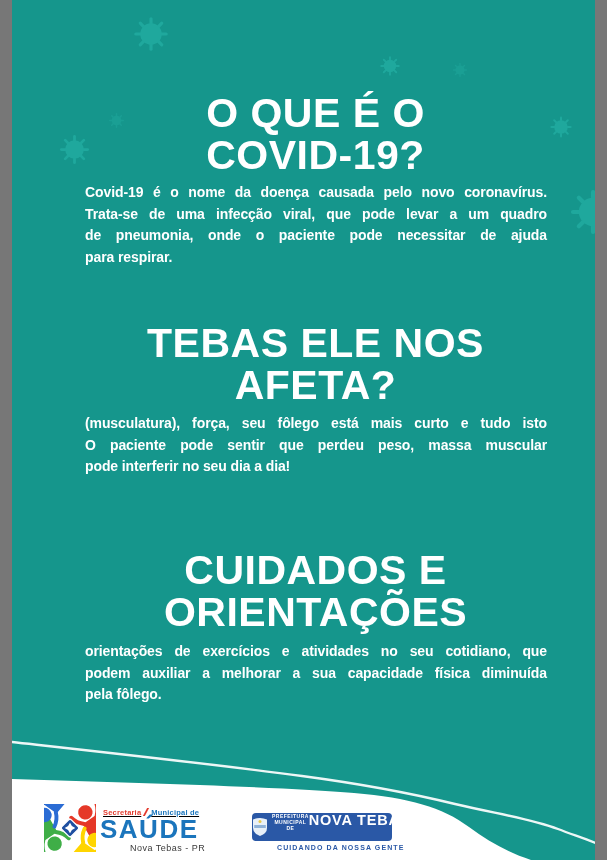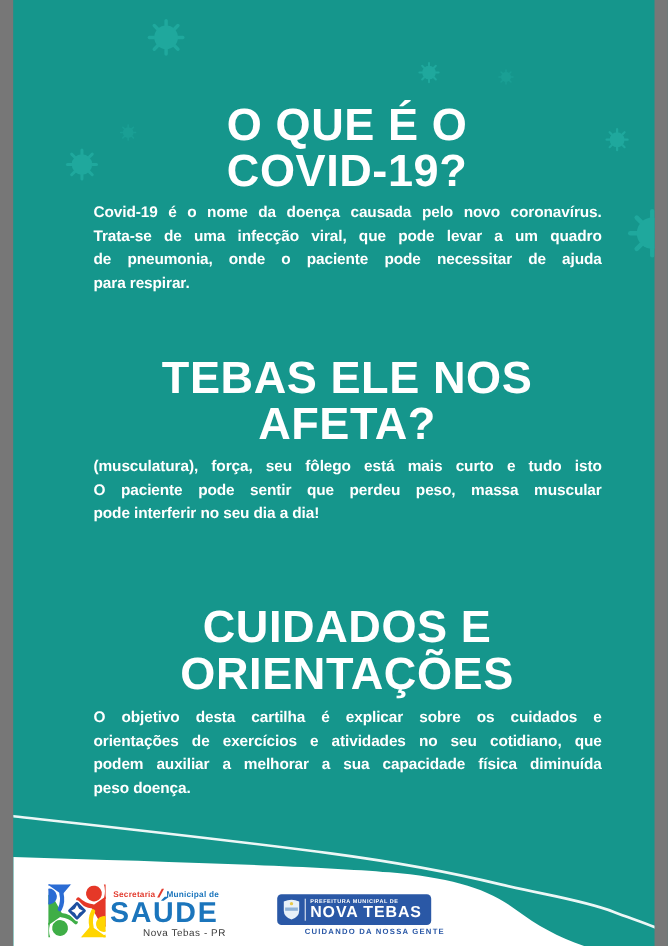--- a/index.html
+++ b/index.html
@@ -32,34 +32,34 @@
     font-weight:700;
     font-size:14px;line-height:21.5px;
     letter-spacing:-0.1px;
   }
   .para .jline{text-align:justify;text-align-last:justify;}
   .para .lline{text-align:left;}
   
   .footer-art{position:absolute;left:0;bottom:0;width:607px;height:130px;}
   .health-logo{position:absolute;left:32px;top:804px;display:flex;gap:4px;align-items:flex-start;}
   .health-text{display:flex;flex-direction:column;margin-top:4px;}
-  .health-top{display:flex;align-items:flex-start;gap:4px;margin-left:3px;}
+  .health-top{display:flex;align-items:flex-start;gap:4px;margin-left:3px;text-decoration:underline;}
   .health-secretaria{color:#E23B2E;font-size:7.5px;font-weight:700;letter-spacing:.2px;}
   .slash{width:2px;height:8px;background:#E23B2E;transform:skewX(-28deg);}
   .health-municipal{color:#1B75BC;font-size:7.5px;font-weight:700;letter-spacing:.2px;}
   .health-name{color:#1B75BC;font-size:26px;line-height:24px;font-weight:700;letter-spacing:1.5px;}
   .health-sub{color:#3A3A3A;font-size:9px;font-weight:400;letter-spacing:.5px;margin:2px 0 0 30px;}
   .city-logo{position:absolute;left:240px;top:813px;}
   .city-box{
     width:140px;height:28px;border-radius:4px;background:#2A58A6;
     display:flex;align-items:stretch;
   }
   .city-crest{width:25px;display:flex;align-items:center;justify-content:center;}
   .city-divider{width:1px;background:rgba(255,255,255,.85);margin:4px 0;}
-  .city-text{display:flex;flex-direction:column;justify-content:center;padding-left:4px;}
+  .city-text{display:flex;flex-direction:row;justify-content:center;padding-left:4px;text-align:center;}
   .city-line1{color:#FFFFFF;font-size:5px;font-weight:700;letter-spacing:.5px;}
   .city-name{color:#FFFFFF;font-size:14.5px;line-height:15px;font-weight:700;letter-spacing:.8px;white-space:nowrap;}
   .city-slogan{color:#2A58A6;font-size:7px;font-weight:700;letter-spacing:1.1px;margin:3px 0 0 25px;white-space:nowrap;}
 </style>
 </head>
 <body>
 
 <div class="page">
 
   <svg width="0" height="0" style="position:absolute">
@@ -127,24 +127,23 @@
     <div class="jline">(musculatura), força, seu fôlego está mais curto e tudo isto</div>
     <div class="jline">O paciente pode sentir que perdeu peso, massa muscular</div>
     <div class="lline">pode interferir no seu dia a dia!</div>
   </div>
 
   <div class="heading" style="top:549px">
     <div class="line1">CUIDADOS E</div>
     <div class="line2">ORIENTAÇÕES</div>
   </div>
   <div class="para" style="top:641px">
-    <div class="jline">O objetivo desta cartilha é explicar sobre os cuidados e</div>
     <div class="jline">orientações de exercícios e atividades no seu cotidiano, que</div>
     <div class="jline">podem auxiliar a melhorar a sua capacidade física diminuída</div>
-    <div class="lline">peso doença.</div>
+    <div class="lline">pela fôlego.</div>
   </div>
 
   <svg class="footer-art" viewBox="0 0 607 130" preserveAspectRatio="none">
     <path d="M0,49 C130,53 270,57 342,63 C398,68 430,77 457,97 C476,111 495,122 519,130 L0,130 Z" fill="#FFFFFF"></path>
     <path d="M0,12 C90,22 200,34 290,46 C350,54 402,64 443,74 C485,84 517,88 546,99 C572,109 592,114 607,126" fill="none" stroke="rgba(255,255,255,0.92)" stroke-width="2.4" stroke-linecap="round"></path>
   </svg>
 
   <div class="health-logo">
     <svg width="52" height="48" viewBox="0 0 52 50">
       <g>

